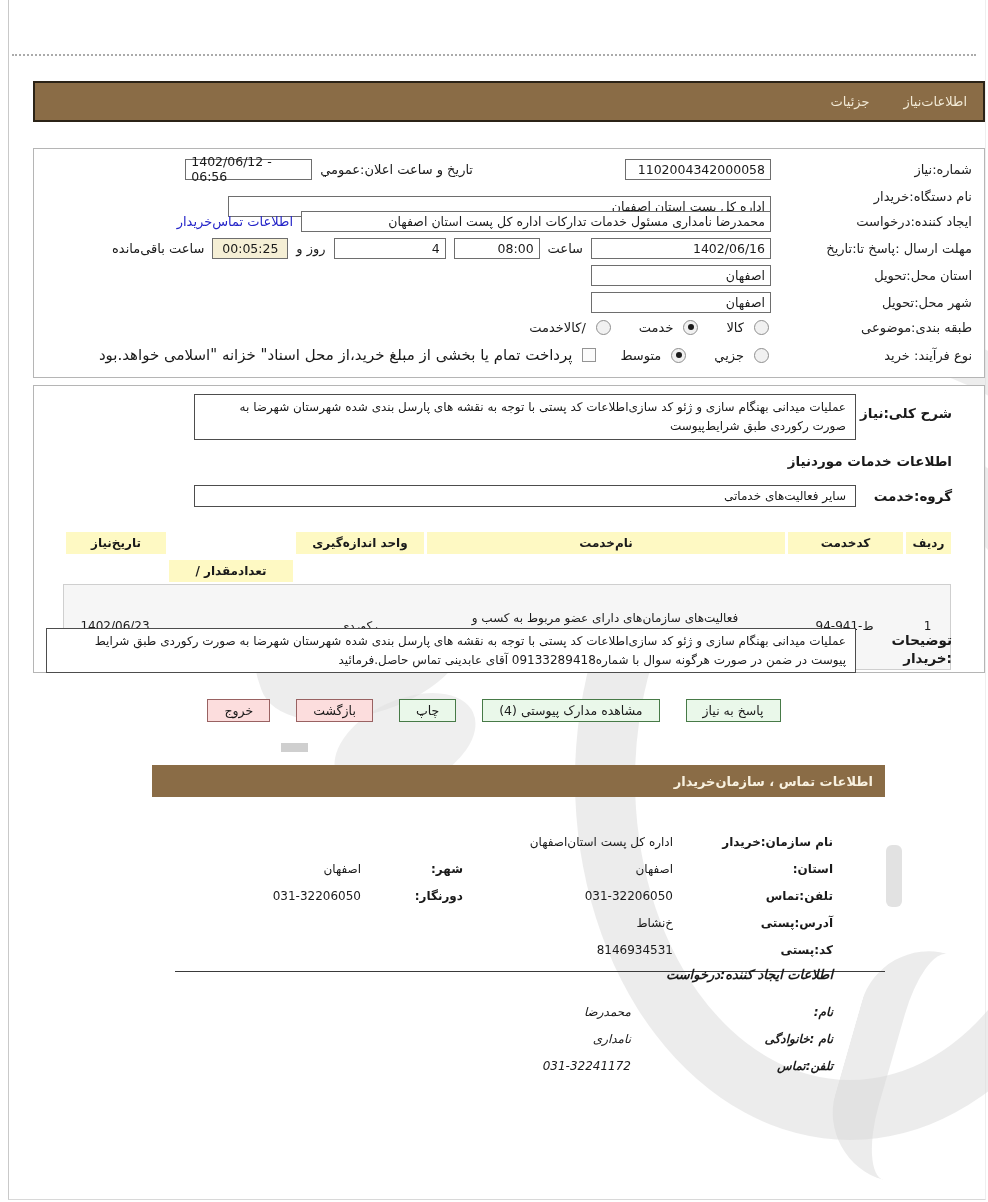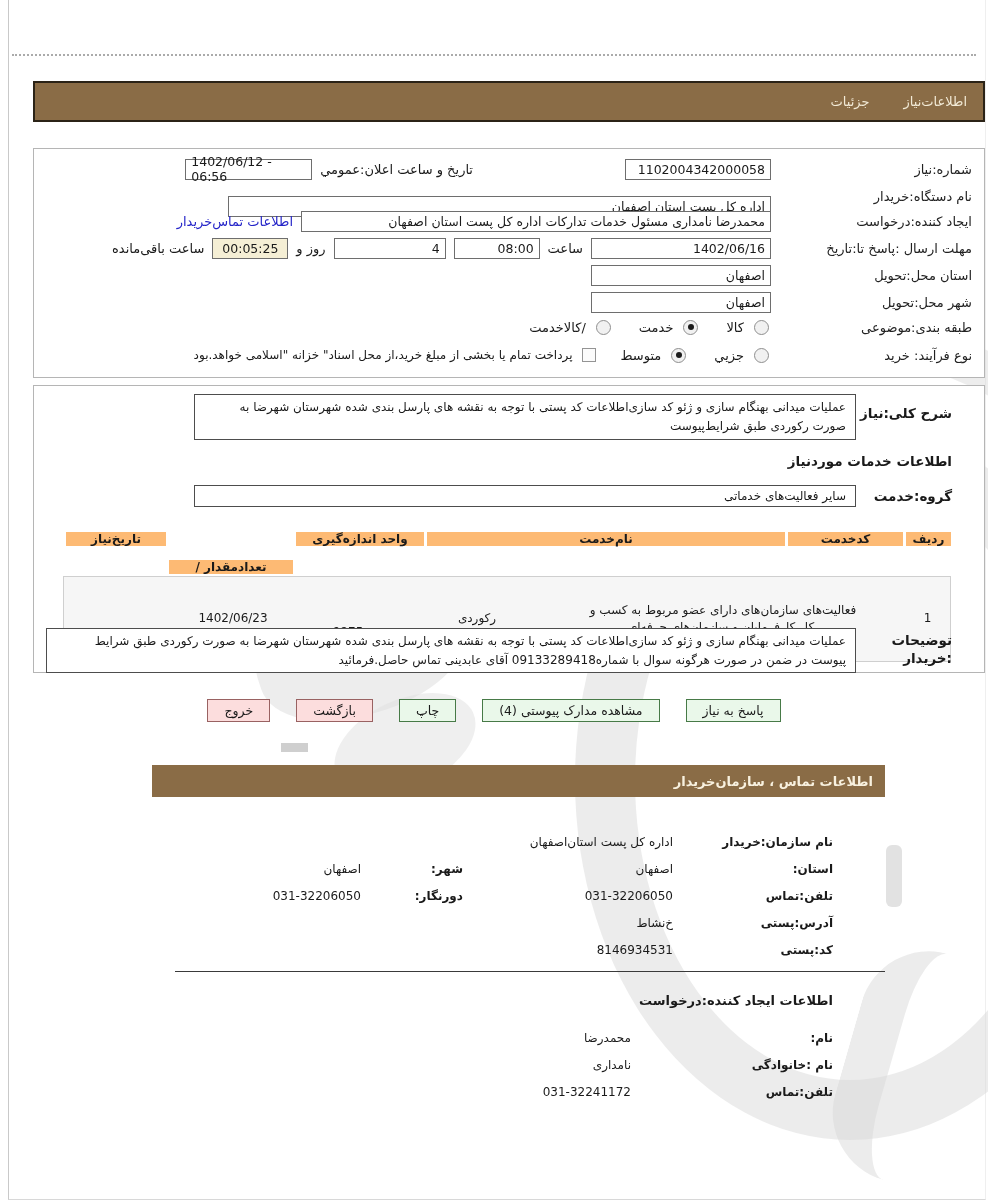--- a/index.html
+++ b/index.html
@@ -45,31 +45,31 @@
   .field{border:1px solid #6e6e6e;height:21px;box-sizing:border-box;background:#fff;font-size:12.5px;
     display:flex;align-items:center;justify-content:flex-start;padding:0 5px;direction:rtl;flex:none;}
   .field .num{direction:ltr;unicode-bidi:isolate;}
   .cream{background:#f5efd5;justify-content:center;}
   .link{color:#2323c8;cursor:pointer;font-size:13px;}
   .radio{width:13px;height:13px;border:1px solid #8f8f8f;border-radius:50%;background:#f1f1f1;
     display:inline-flex;align-items:center;justify-content:center;flex:none;cursor:pointer;}
   .radio.selected::after{content:"";width:6px;height:6px;background:#1c1c1c;border-radius:50%;}
   .checkbox{width:12px;height:12px;border:1px solid #949494;background:#fbfbfb;flex:none;cursor:pointer;}
   .optlabel{flex:none;}
-  .small{font-size:12px;}
+  .small{font-size:15px;}
 
   
   .blabel{position:absolute;right:32px;font-weight:bold;font-size:13.5px;text-align:right;line-height:1.35;direction:rtl;}
   .bigbox{position:absolute;right:128px;border:1px solid #4d4d4d;font-size:12px;line-height:1.6;
     padding:3px 9px;box-sizing:border-box;direction:rtl;text-align:right;background:#fff;}
 
   
   .tbl{position:absolute;top:146px;right:33px;width:888px;direction:rtl;}
   .thead,.tbodyrow{display:flex;gap:3px;}
-  .th{background:#fdba74;height:14px;display:flex;align-items:center;justify-content:center;
+  .th{background:#fef9c3;height:22px;display:flex;align-items:center;justify-content:center;
     font-weight:bold;font-size:12px;flex:none;box-sizing:border-box;}
   .tbodywrap{border:1px solid #cfcfcf;background:#f6f6f6;margin-top:2px;}
   .td{min-height:56px;display:flex;align-items:center;justify-content:center;text-align:center;
     font-size:12px;flex:none;box-sizing:border-box;line-height:1.45;}
   .c1{width:45px;}.c2{width:115px;}.c3{width:358px;}.c4{width:128px;}.c5{width:124px;margin-top:28px;}.c6{width:100px;}
 
   
   .buttons{position:absolute;top:699px;left:0;width:988px;display:flex;direction:rtl;justify-content:center;gap:26px;}
   .btn{height:23px;padding:0 16px;font-size:12.5px;display:flex;align-items:center;border:1px solid;cursor:pointer;box-sizing:border-box;}
   .btn.green{background:#eaf8ea;border-color:#477a47;}
@@ -77,21 +77,21 @@
 
   
   .contact{position:absolute;top:828px;left:152px;width:681px;direction:rtl;font-size:12px;}
   .crow{display:flex;align-items:center;height:27px;}
   .clabel{width:132px;font-weight:bold;flex:none;text-align:right;}
   .cvalue{width:238px;padding-right:28px;box-sizing:border-box;flex:none;text-align:right;}
   .clabel2{width:78px;font-weight:bold;flex:none;text-align:right;}
   .cvalue2{width:160px;padding-right:24px;box-sizing:border-box;flex:none;text-align:right;}
   .num{direction:ltr;unicode-bidi:isolate;}
   .sep{position:absolute;top:971px;left:175px;width:710px;border-top:1px solid #3a3a3a;}
-  .creator{position:absolute;top:993px;left:152px;width:681px;direction:rtl;font-size:12px;}
+  .creator{position:absolute;top:967px;left:152px;width:681px;direction:rtl;font-size:12px;font-style:italic;}
   .creator .heading{font-weight:bold;font-size:13px;margin-bottom:16px;text-align:right;}
   .creator .cvalue{padding-right:70px;width:280px;}
 </style>
 </head>
 <body>
 
 <div class="frame"></div>
 <div class="topline"></div>
 
 <div class="wm">
@@ -204,20 +204,21 @@
       <div class="th c1">ردیف</div>
       <div class="th c2">کدخدمت</div>
       <div class="th c3">نام‌خدمت</div>
       <div class="th c4">واحد اندازه‌گیری</div>
       <div class="th c5">تعدادمقدار /</div>
       <div class="th c6">تاریخ‌نیاز</div>
     </div>
     <div class="tbodywrap">
       <div class="tbodyrow">
         <div class="td c1">1</div>
+        <div class="td c2">ط-941-94</div>
         <div class="td c3" style="padding:0 38px;">فعالیت‌های سازمان‌های دارای عضو مربوط به کسب و ،کار کارفرمایان و سازمان‌های حرفه‌ای</div>
         <div class="td c4">رکوردی</div>
         <div class="td c5">9875</div>
         <div class="td c6">1402/06/23</div>
       </div>
     </div>
   </div>
 
   <div class="blabel" style="top:245px;">
     <div>توضیحات</div>

